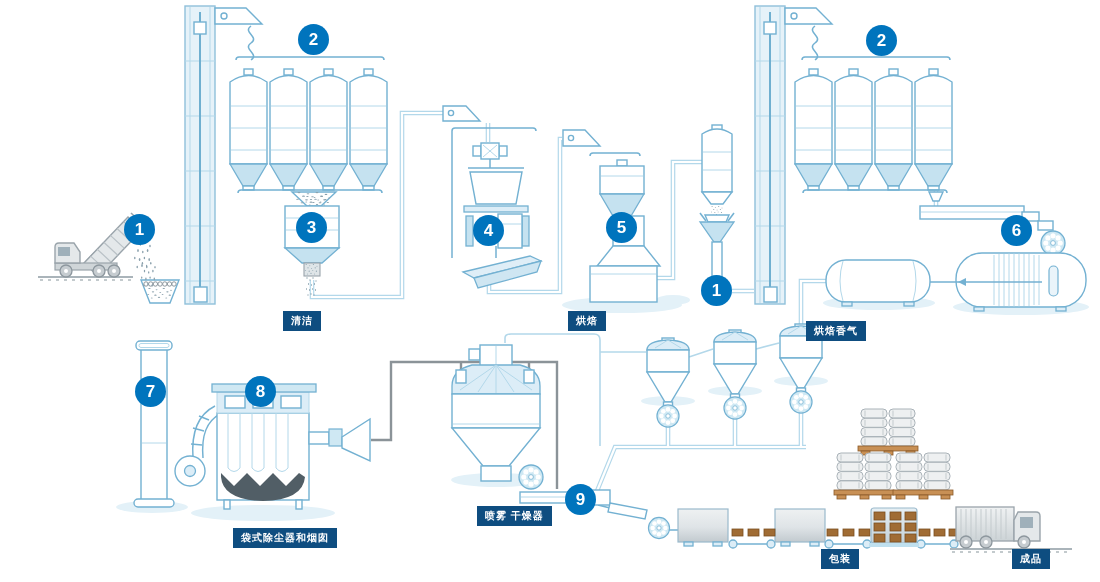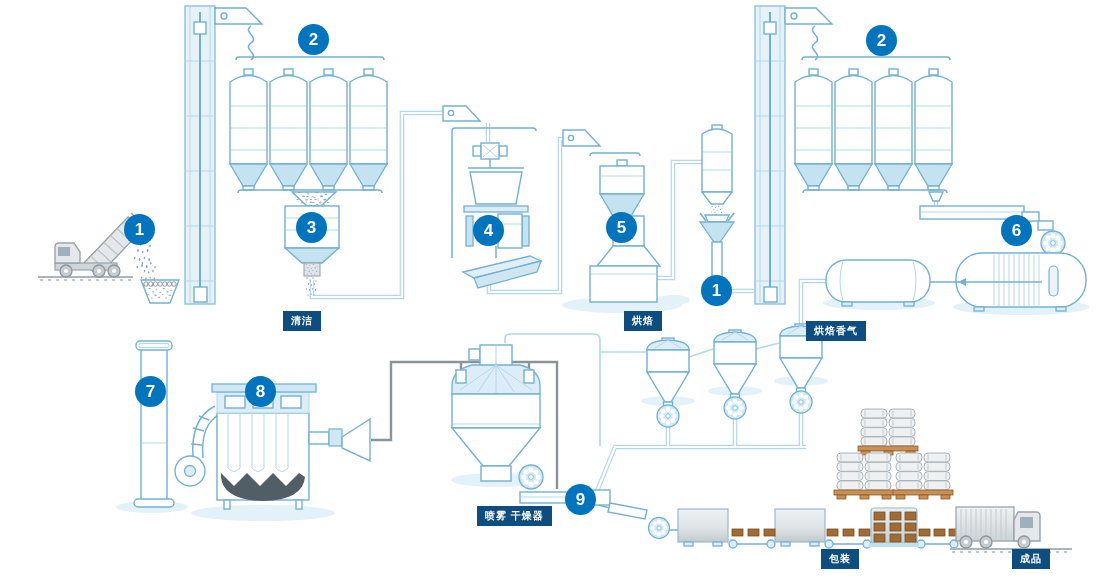--- a/index.html
+++ b/index.html
@@ -584,18 +584,19 @@
   <div class="marker" style="left:473px;top:215px">4</div>
   <div class="marker" style="left:606px;top:212px">5</div>
   <div class="marker" style="left:701px;top:275px">1</div>
   <div class="marker" style="left:866px;top:25px">2</div>
   <div class="marker" style="left:1001px;top:215px">6</div>
   <div class="marker" style="left:135px;top:376px">7</div>
   <div class="marker" style="left:245px;top:376px">8</div>
   <div class="marker" style="left:565px;top:484px">9</div>
 
   <div class="chip" style="left:283px;top:311px">清洁</div>
-  <div class="chip" style="left:624px;top:311px">烘焙</div>
+  <div class="chip" style="left:568px;top:311px">烘焙</div>
   <div class="chip" style="left:806px;top:321px">烘焙香气</div>
+  <div class="chip" style="left:233px;top:528px">袋式除尘器和烟囱</div>
   <div class="chip" style="left:477px;top:506px">喷雾 干燥器</div>
   <div class="chip" style="left:821px;top:549px">包装</div>
   <div class="chip" style="left:1012px;top:549px">成品</div>
 </div>
 
 </body></html>

